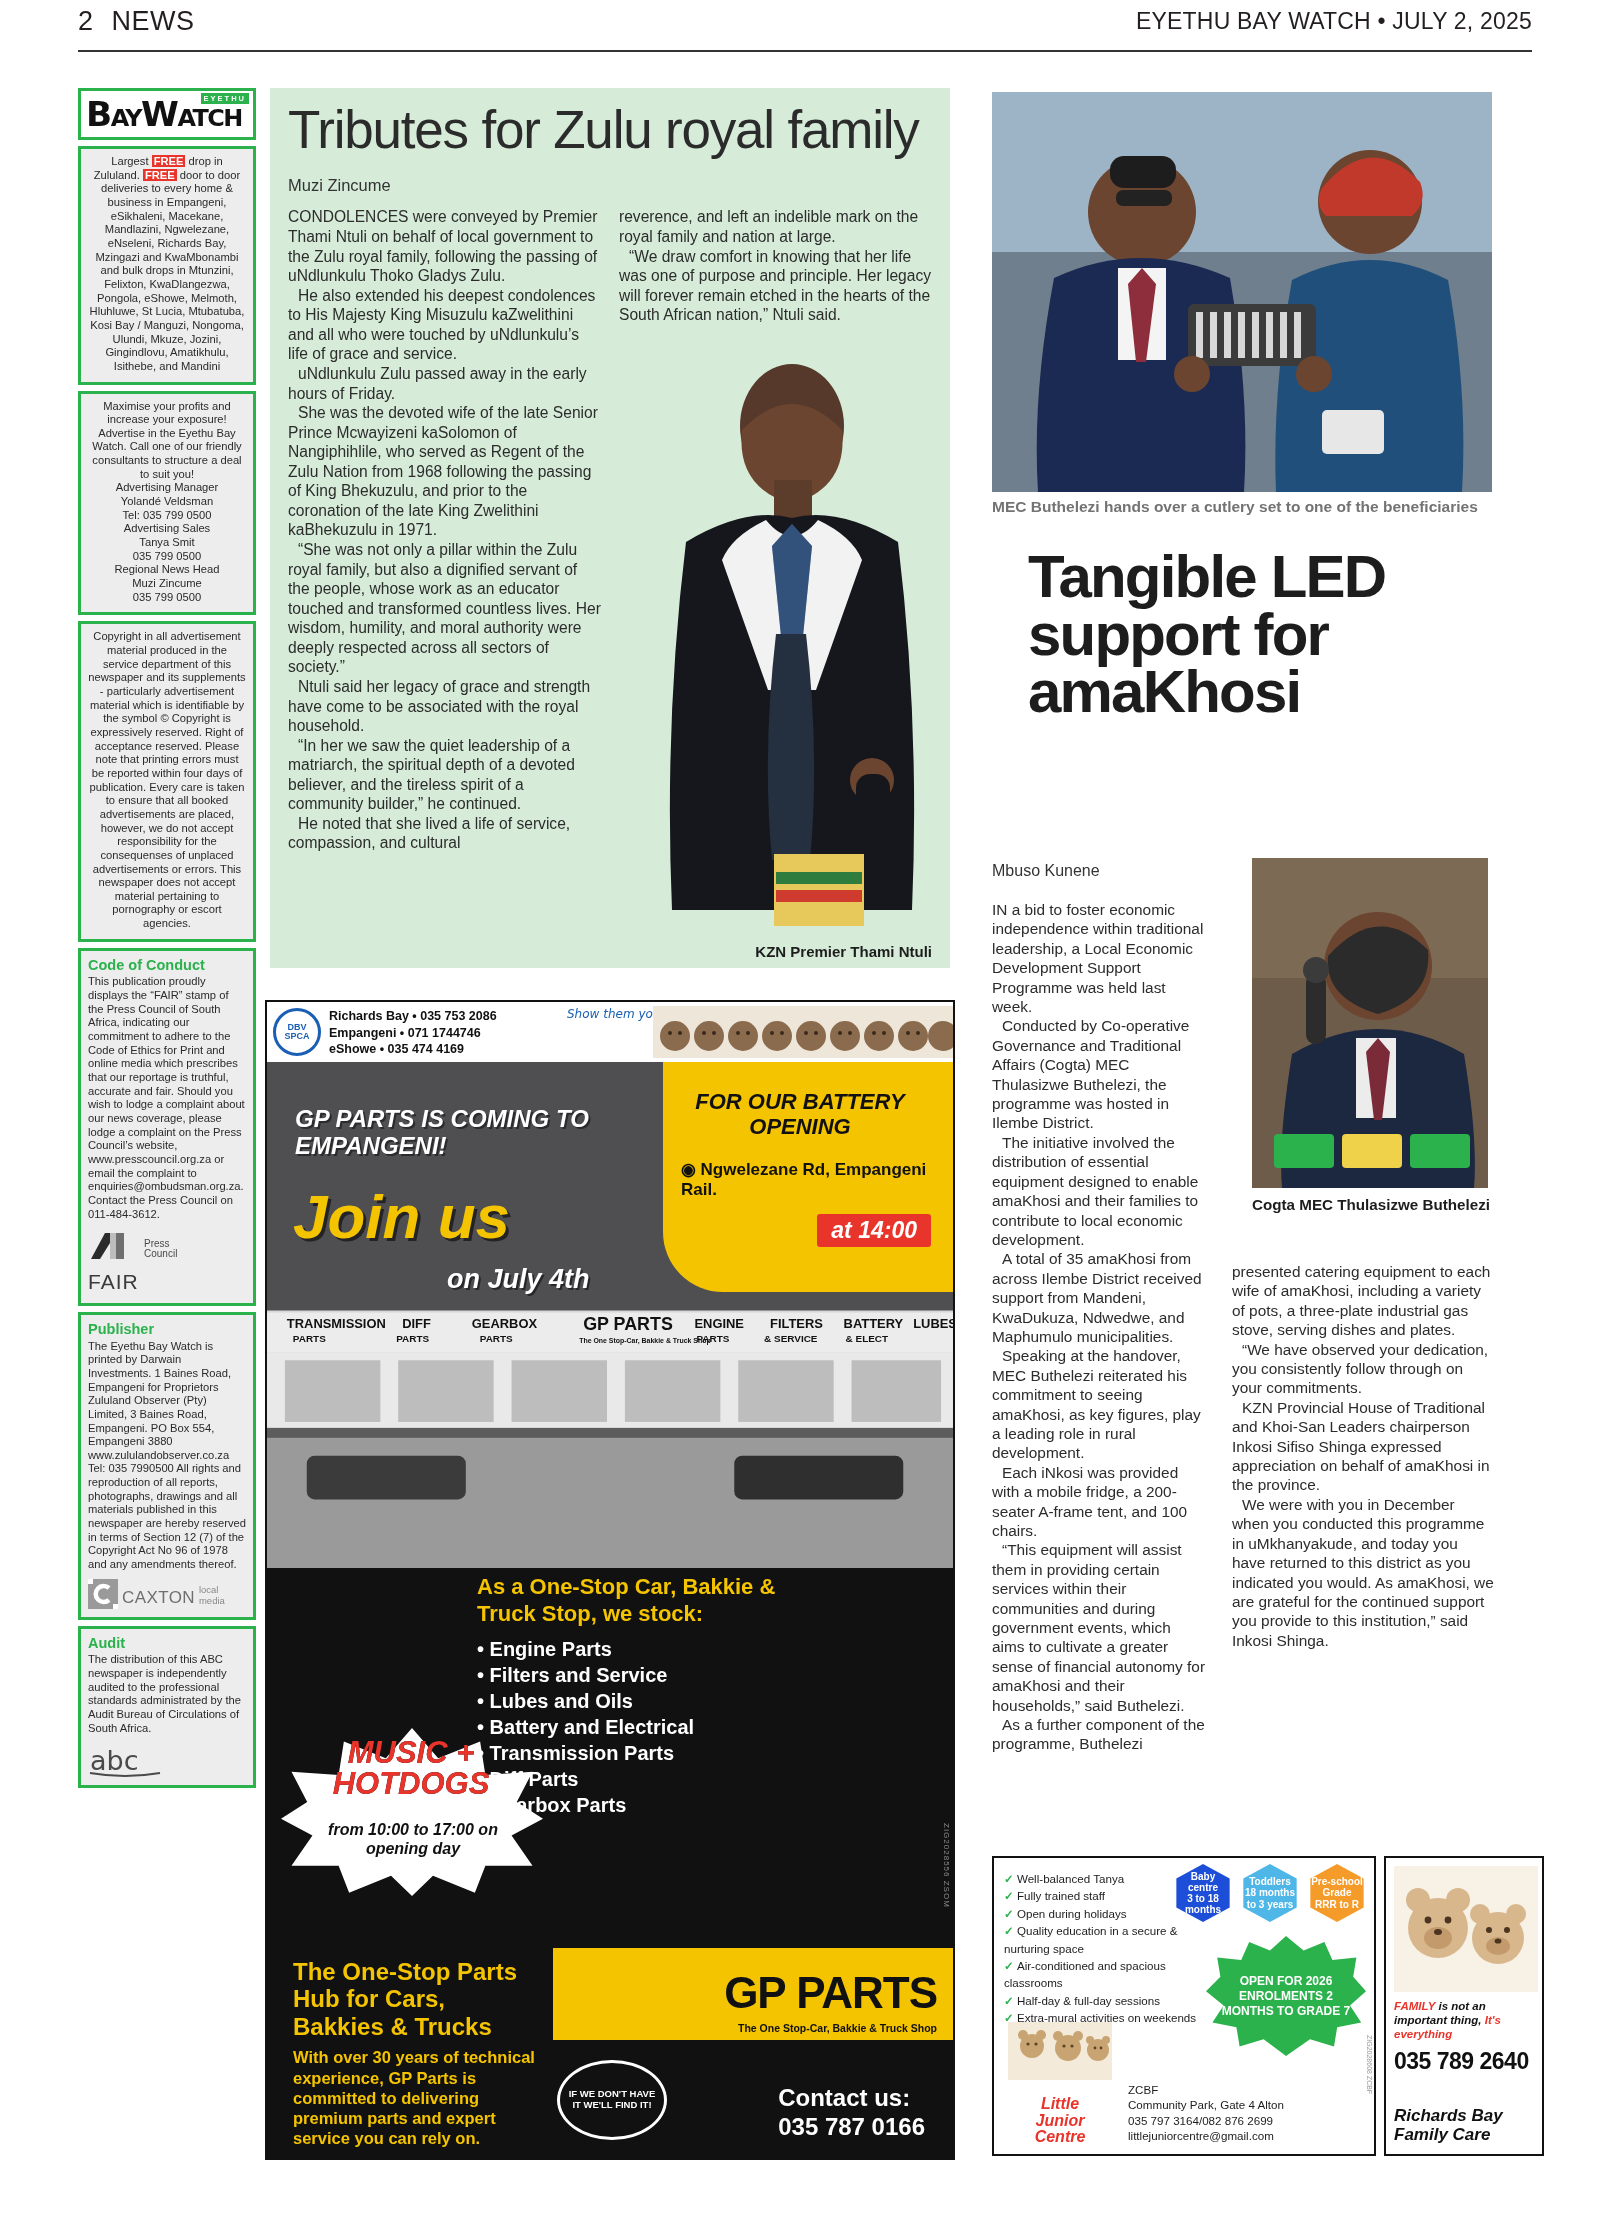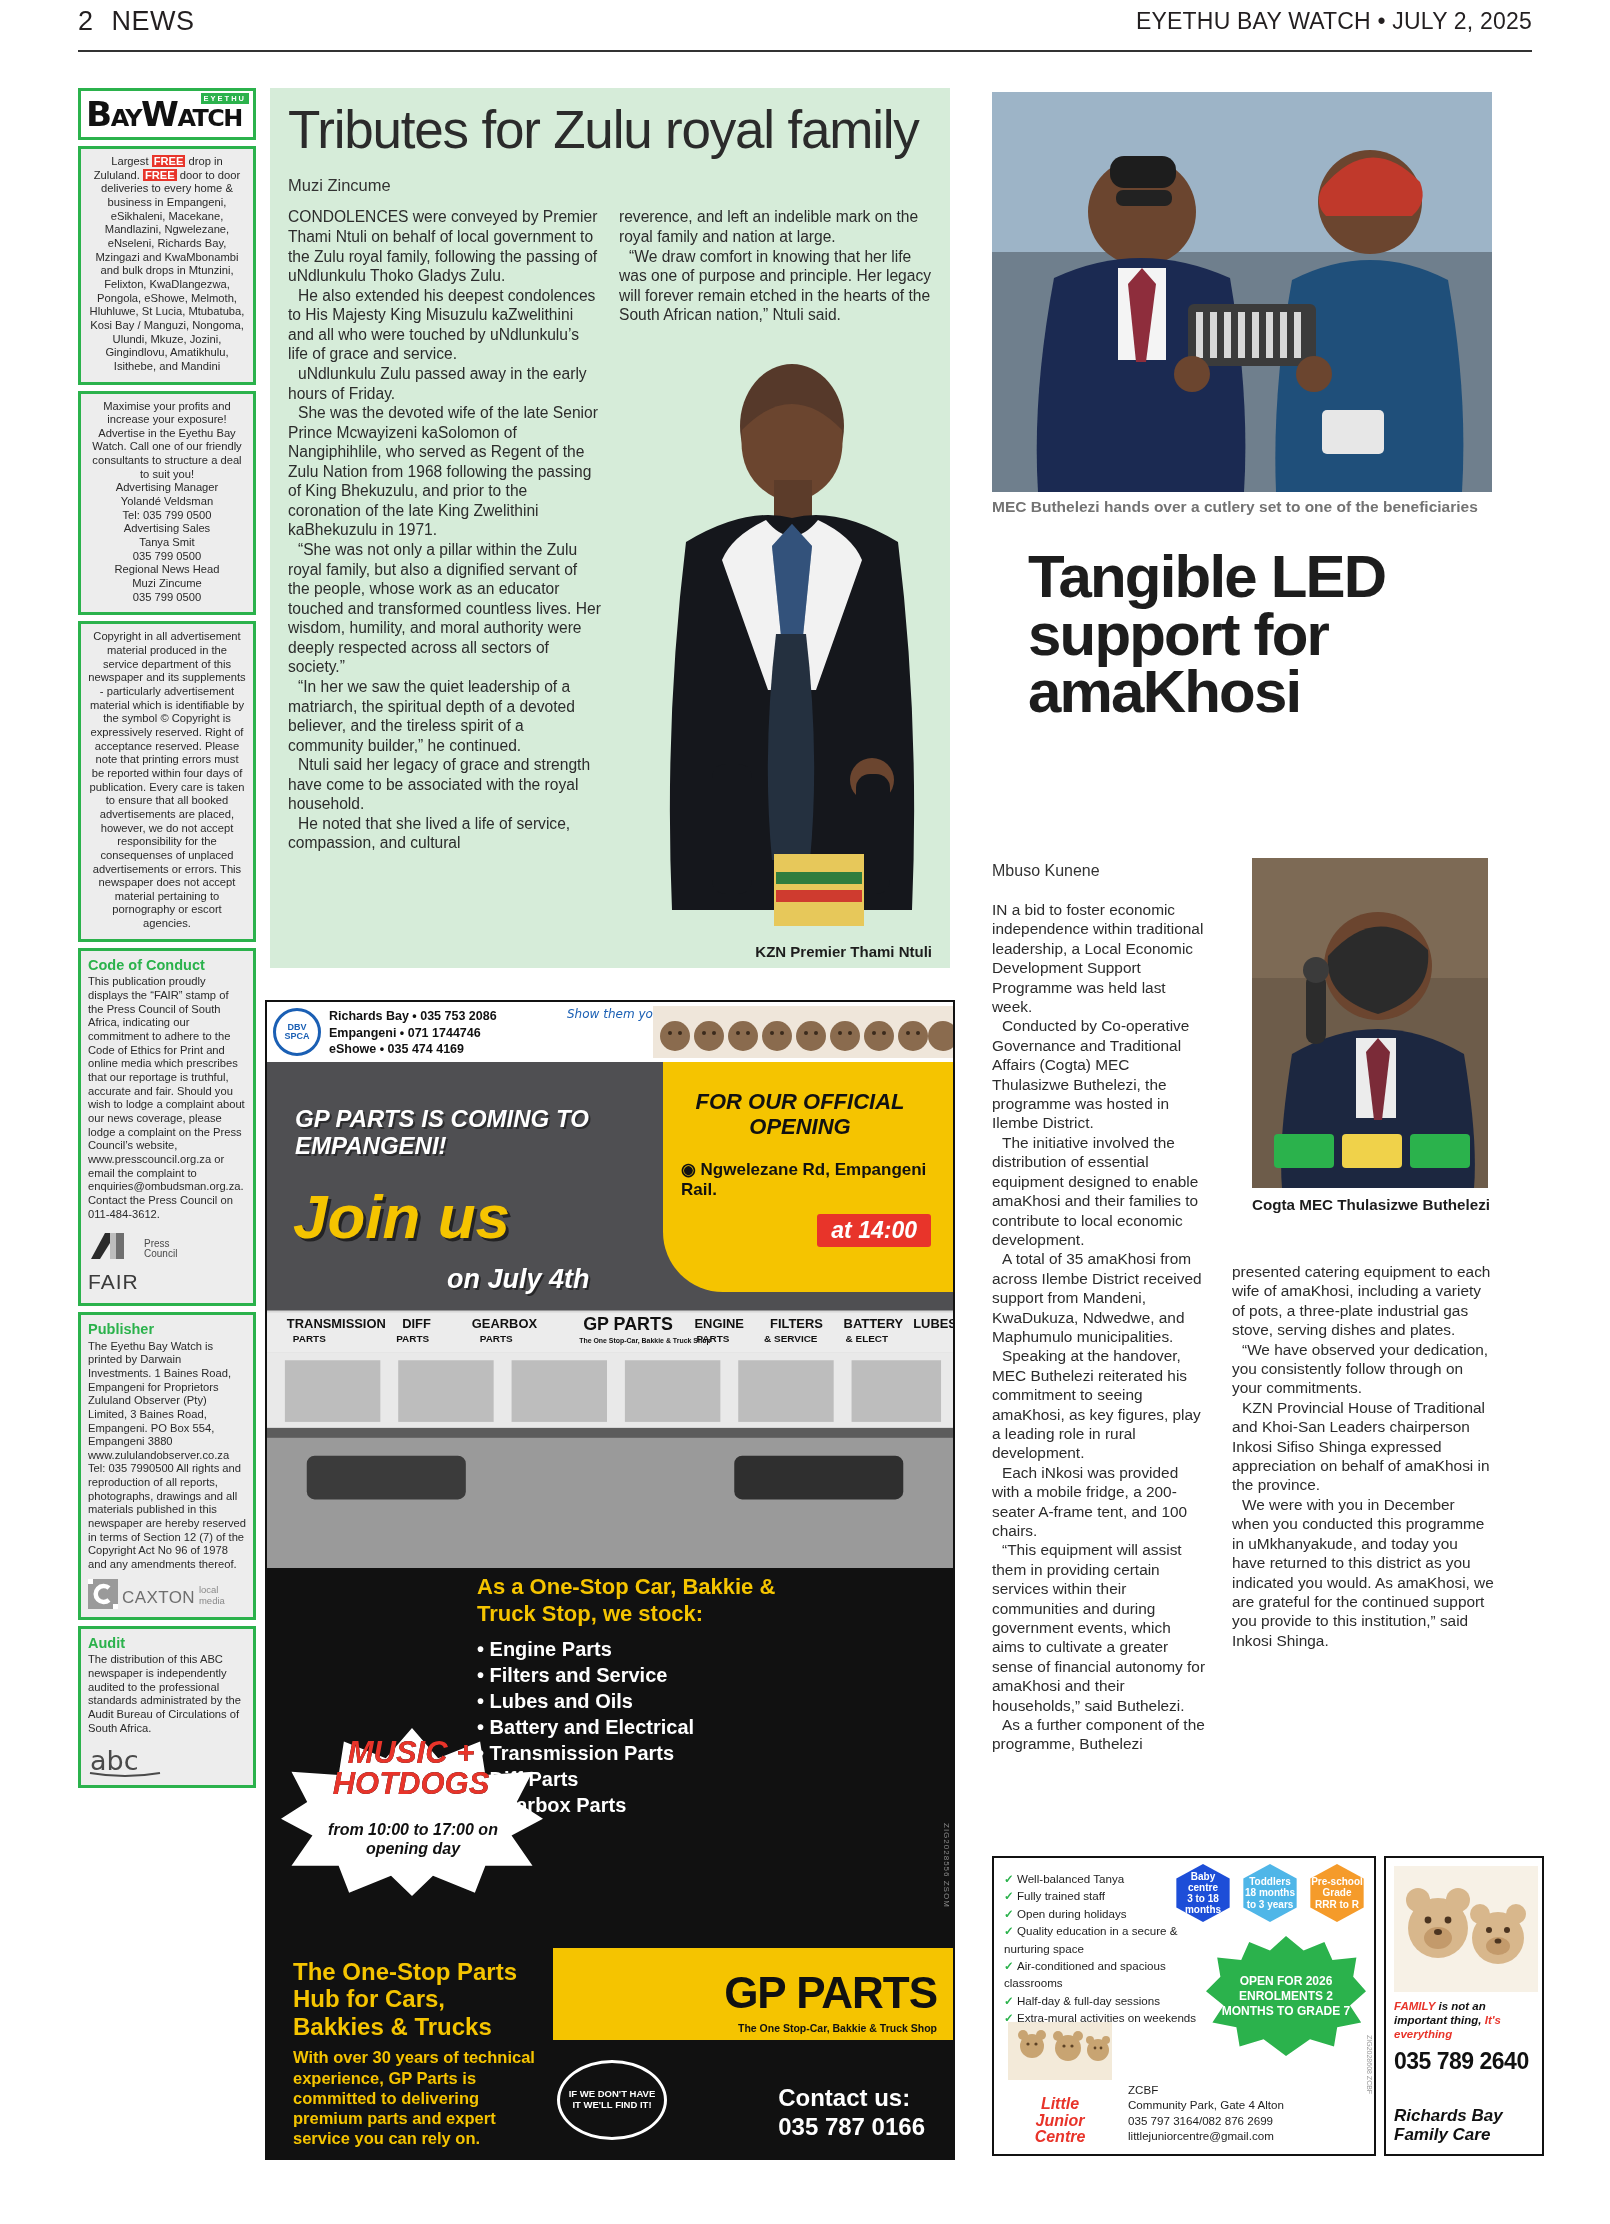--- a/index.html
+++ b/index.html
@@ -392,22 +392,22 @@
   <div class="feature">
     <h1>Tributes for Zulu royal family</h1>
     <div class="byline">Muzi Zincume</div>
     <div class="cols">
       <div class="col">
         <p>CONDOLENCES were conveyed by Premier Thami Ntuli on behalf of local government to the Zulu royal family, following the passing of uNdlunkulu Thoko Gladys Zulu.</p>
         <p>He also extended his deepest condolences to His Majesty King Misuzulu kaZwelithini and all who were touched by uNdlunkulu’s life of grace and service.</p>
         <p>uNdlunkulu Zulu passed away in the early hours of Friday.</p>
         <p>She was the devoted wife of the late Senior Prince Mcwayizeni kaSolomon of Nangiphihlile, who served as Regent of the Zulu Nation from 1968 following the passing of King Bhekuzulu, and prior to the coronation of the late King Zwelithini kaBhekuzulu in 1971.</p>
         <p>“She was not only a pillar within the Zulu royal family, but also a dignified servant of the people, whose work as an educator touched and transformed countless lives. Her wisdom, humility, and moral authority were deeply respected across all sectors of society.”</p>
+        <p>Ntuli said her legacy of grace and strength have come to be associated with the royal household.</p>
         <p>“In her we saw the quiet leadership of a matriarch, the spiritual depth of a devoted believer, and the tireless spirit of a community builder,” he continued.</p>
-        <p>Ntuli said her legacy of grace and strength have come to be associated with the royal household.</p>
         <p>He noted that she lived a life of service, compassion, and cultural</p>
       </div>
       <div class="col">
         <p>reverence, and left an indelible mark on the royal family and nation at large.</p>
         <p>“We draw comfort in knowing that her life was one of purpose and principle. Her legacy will forever remain etched in the hearts of the South African nation,” Ntuli said.</p>
       </div>
     </div>
 
     <div class="photo-ntuli">
       <div class="ph">
@@ -586,21 +586,21 @@
           <rect x="474" y="300" width="96" height="62"></rect>
             <rect x="588" y="300" width="90" height="62"></rect>
         </g>
         <rect x="0" y="368" width="690" height="10" fill="#5c5c5c"></rect>
         <rect x="40" y="396" width="160" height="44" rx="8" fill="#3b3b3b"></rect>
         <rect x="470" y="396" width="170" height="44" rx="8" fill="#2f2f2f"></rect>
       </svg>
     </div>
 
     <div class="gp-yellowblob"></div>
-    <div class="gp-official">FOR OUR OFFICIAL OPENING</div>
+    <div class="gp-official">FOR OUR BATTERY OPENING</div>
     <div class="gp-addr">
       <span>◉ </span><span>Ngwelezane Rd, Empangeni Rail.</span>
     </div>
     <div class="gp-at14">at 14:00</div>
 
     <div class="gp-coming">GP PARTS IS COMING TO EMPANGENI!</div>
     <div class="gp-join">Join us</div>
     <div class="gp-july">on July 4th</div>
 
     <div class="gp-black"></div>

